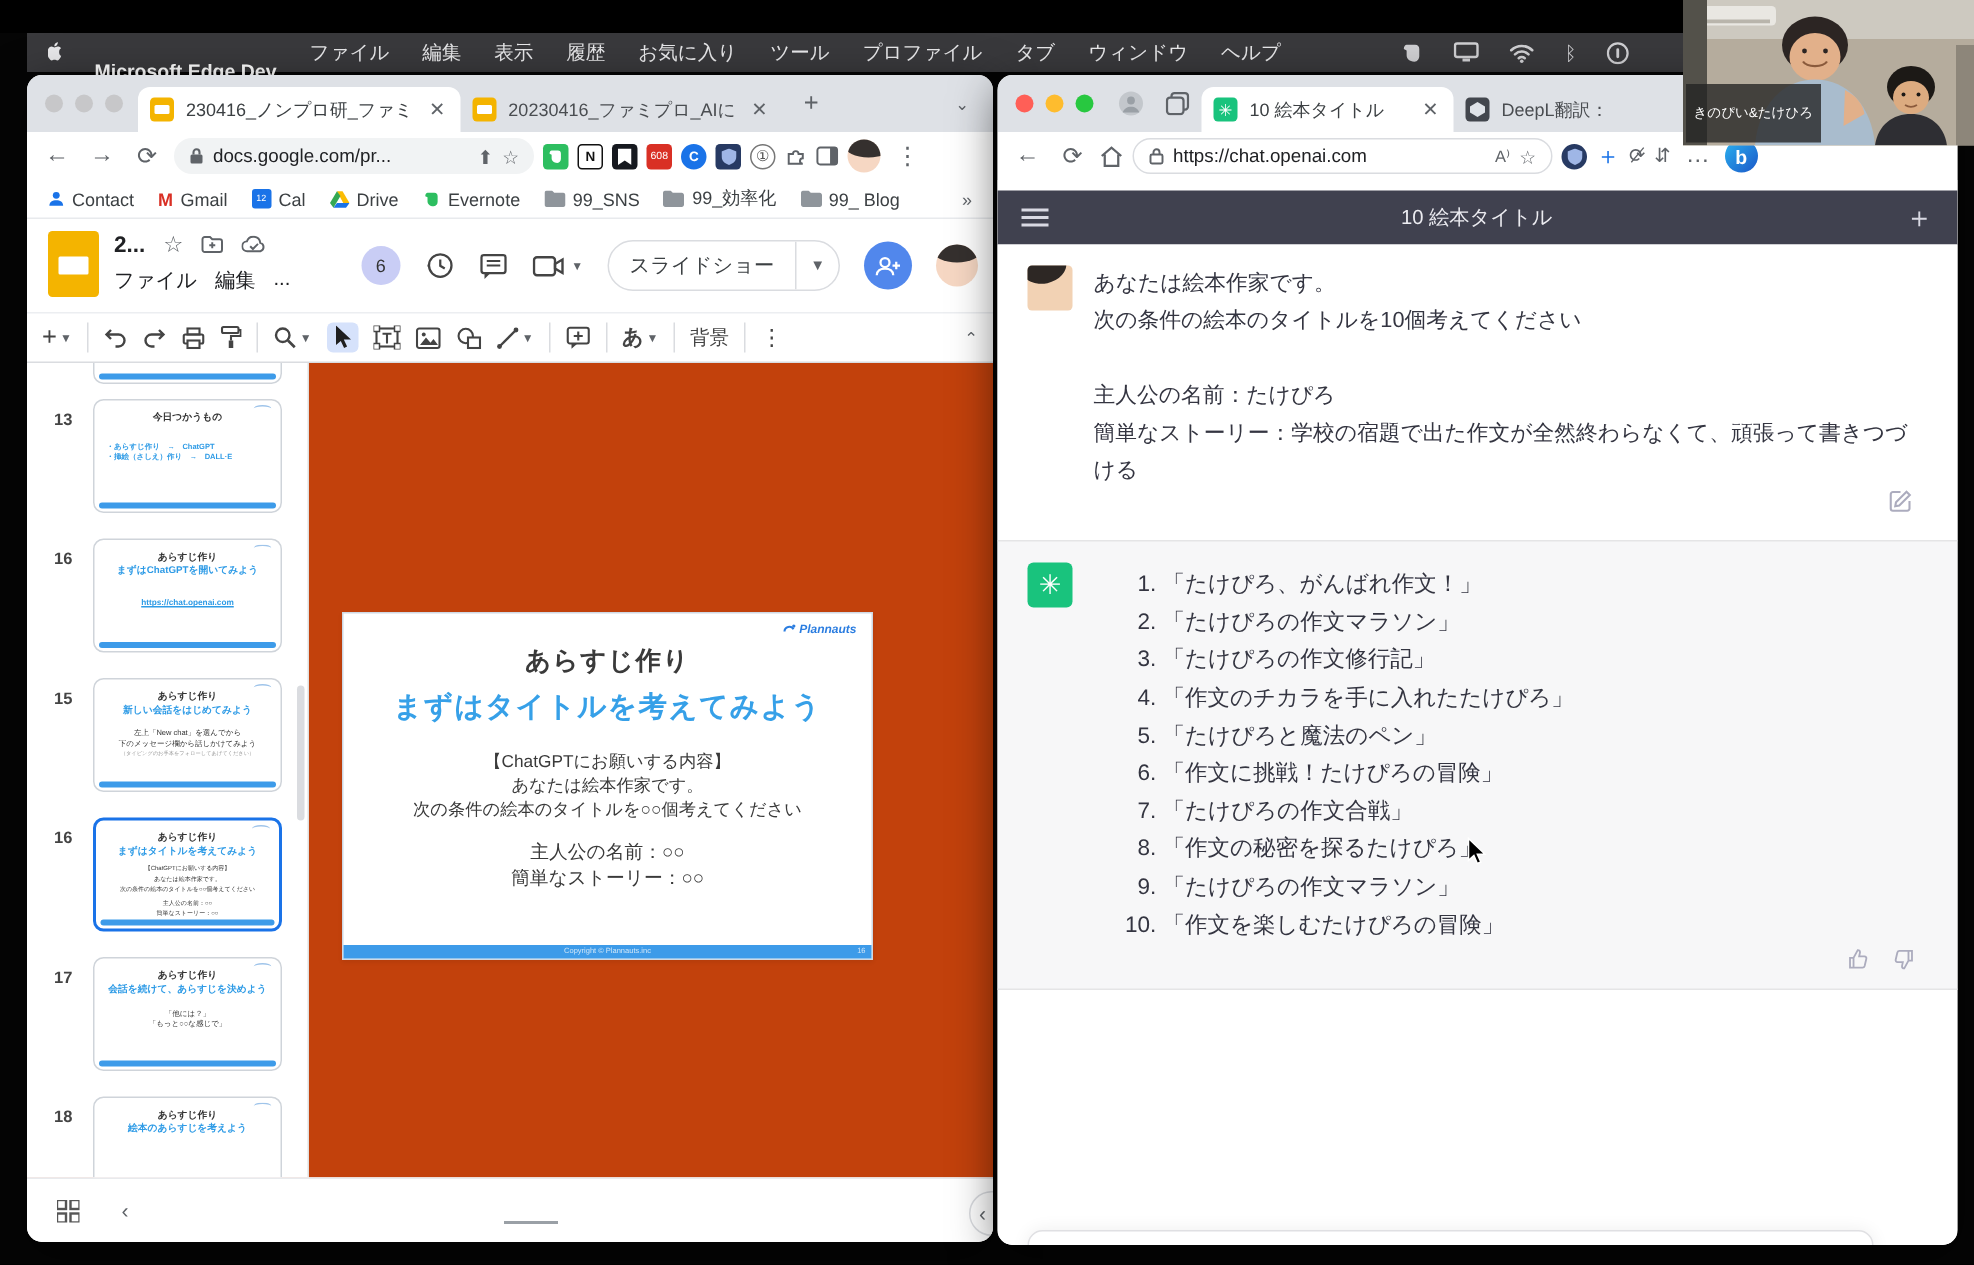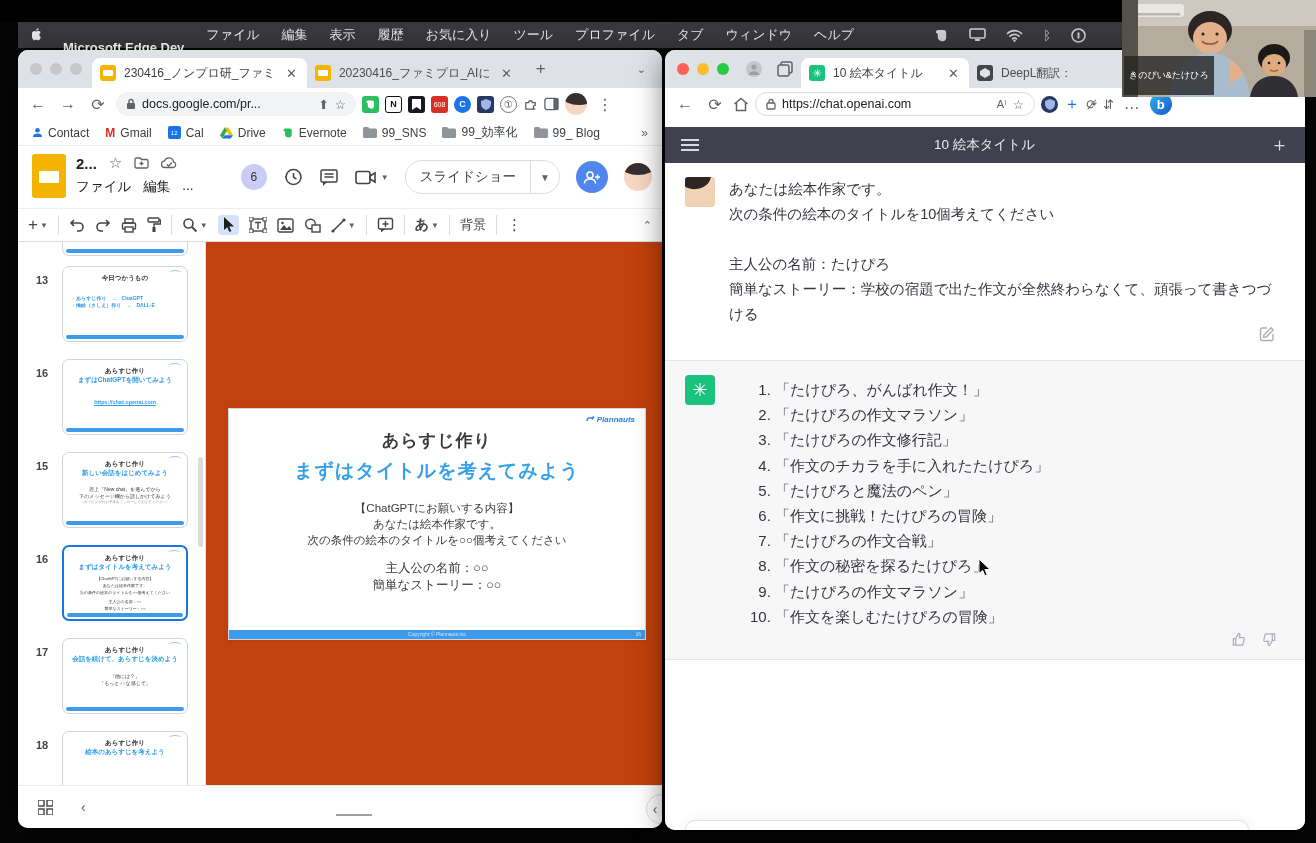--- a/index.html
+++ b/index.html
@@ -79,21 +79,21 @@
   .thumb .bluebar { position:absolute; left:3px; right:3px; bottom:2px; height:4px; background:#3d9be9; border-radius:2px; }
   .thumb .minilogo { position:absolute; right:6px; top:3px; width:12px; height:5px; border-top:1.5px solid #9fc4ea; border-radius:50%; }
   .t-title { font-size:6.5px; font-weight:bold; color:#333; margin-top:7px; }
   .t-sub { font-size:6.5px; font-weight:bold; color:#2e9be6; }
   .t-line { font-size:5px; color:#333; line-height:7px; }
   .t-line.blue { color:#2e9be6; font-weight:bold; }
   .t-note { font-size:3.5px; color:#999; }
   .t-link { font-size:5.5px; color:#2e9be6; text-decoration:underline; font-weight:bold; }
   .fs-scroll { position:absolute; right:2px; top:215px; width:5px; height:90px; background:#dadce0; border-radius:3px; }
   .canvas { position:relative; flex:1; }
-  .mainslide { position:absolute; left:22px; top:166px; width:418px; height:232px; background:#fff;
+  .mainslide { position:absolute; left:22px; top:166px; width:354px; height:232px; background:#fff;
     border:1px solid #cfd8e3; box-shadow:0 1px 3px rgba(0,0,0,.08); text-align:center; }
   .ms-logo { position:absolute; right:10px; top:6px; font-size:8px; font-weight:bold; color:#2b7de0; font-style:italic; }
   .ms-title { margin-top:20px; font-size:17px; font-weight:bold; color:#3a3a3a; letter-spacing:1px; }
   .ms-sub { margin-top:6px; font-size:19px; font-weight:bold; color:#36a0e8; letter-spacing:1px; }
   .ms-body { margin-top:16px; font-size:11.5px; color:#3a3a3a; line-height:16px; }
   .ms-fields { margin-top:12px; font-size:12.5px; color:#3a3a3a; line-height:17px; }
   .ms-footer { position:absolute; left:0; right:0; bottom:0; height:9px; background:#3d9be9;
     color:#cfe6f8; font-size:5px; line-height:9px; }
   .ms-footer .pg { position:absolute; right:4px; top:0; }
   .drag-handle { position:absolute; left:318px; bottom:-29px; width:36px; height:2px; background:#9aa0a6; }

